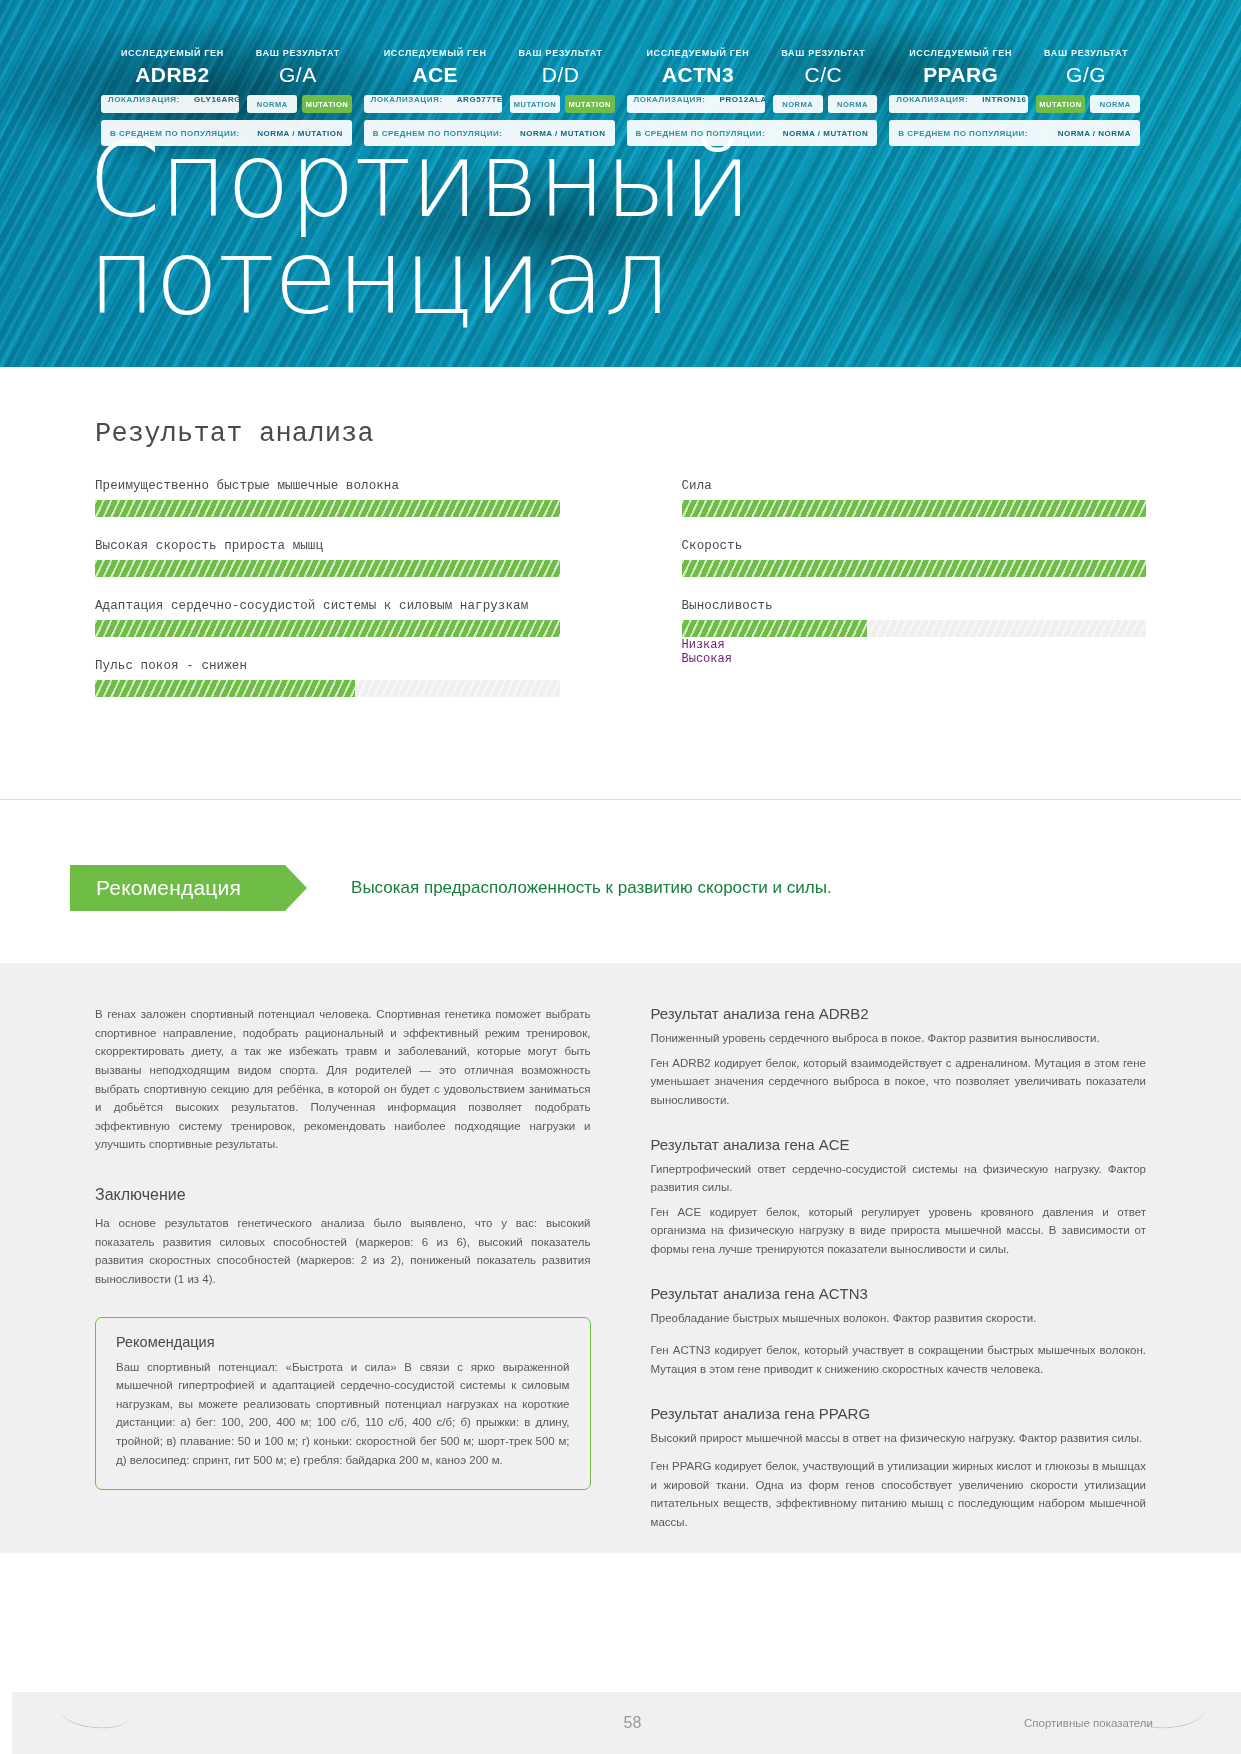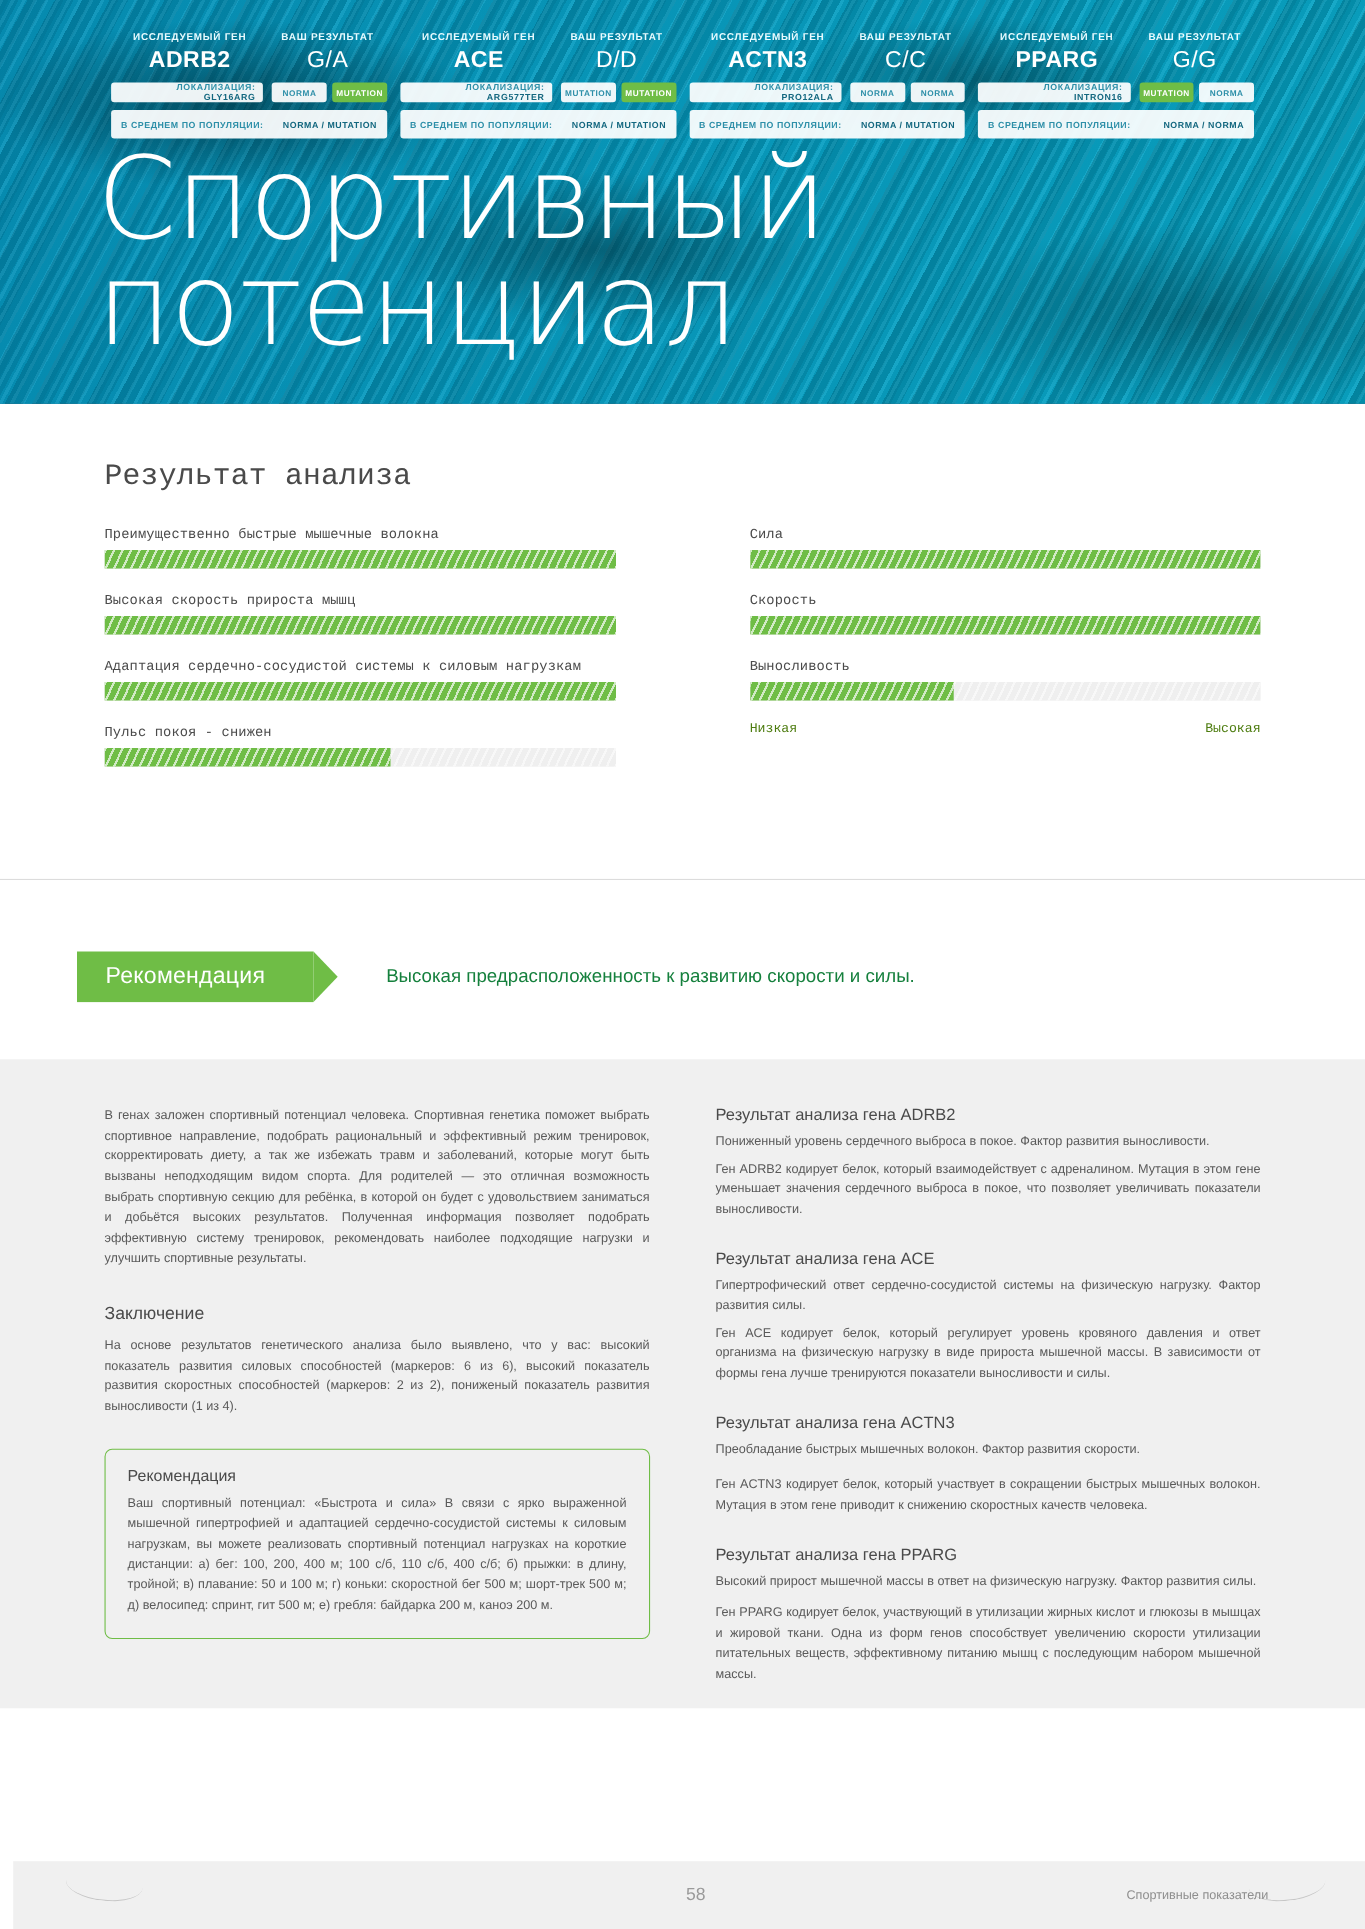--- a/index.html
+++ b/index.html
@@ -35,21 +35,21 @@
   }
 
   .genes {
     position: relative;
     display: flex;
     padding: 28px 95px 0 95px;
     gap: 0;
     z-index: 3;
   }
   .gene-col { flex: 1 1 0; padding: 0 6px; }
-  .gene-head { display: flex; justify-content: space-between; align-items: flex-start; }
+  .gene-head { display: flex; justify-content: space-between; align-items: flex-start; margin-top: 20px; }
   .gene-head-left, .gene-head-right { text-align: center; }
   .gene-head-left { width: 57%; }
   .gene-head-right { width: 43%; }
   .gene-caption {
     font-size: 9px;
     letter-spacing: 0.7px;
     color: #e8fbff;
     font-weight: bold;
     text-transform: uppercase;
     white-space: nowrap;
@@ -73,29 +73,28 @@
     display: flex;
     gap: 8px;
     margin-top: 8px;
     align-items: stretch;
   }
   .pill {
     background: rgba(255,255,255,0.93);
     border-radius: 3px;
     height: 18px;
     display: flex;
-    align-items: flex-end;
+    align-items: flex-start;
     font-size: 8px;
     letter-spacing: 0.6px;
     color: #1b7a93;
     font-weight: bold;
     text-transform: uppercase;
     overflow: hidden;
     white-space: nowrap;
-    flex-direction: column;
   }
   .pill .lbl { padding: 0 7px; color:#2d8fa8; }
   .pill .val { padding: 0 7px; color:#13677f; }
   .loc { width: 57%; }
   .alleles { width: 43%; display:flex; gap:5px; }
   .allele {
     flex:1;
     background: rgba(255,255,255,0.93);
     border-radius: 3px;
     height: 18px;
@@ -171,22 +170,23 @@
     background: #6fbd46;
     position: relative;
   }
   .bar-fill:after {
     content:"";
     position:absolute; inset:0;
     background: repeating-linear-gradient(115deg, rgba(255,255,255,0.30) 0 2px, rgba(255,255,255,0) 2px 7px);
   }
   .scale {
     display:flex; justify-content:space-between;
-    font-size: 12px; color:#4d7c0f;
-    margin-top: 18px;
+    font-size: 12px; color:#701a75;
+    margin-top: 1px;
+    flex-direction: column;
   }
   .divider {
     margin-top: 80px;
     height: 1px;
     background: #dcdcdc;
     width: 100%;
   }
 
   
   .rec-band { padding: 48px 0 52px 0; display:flex; align-items:center; }

